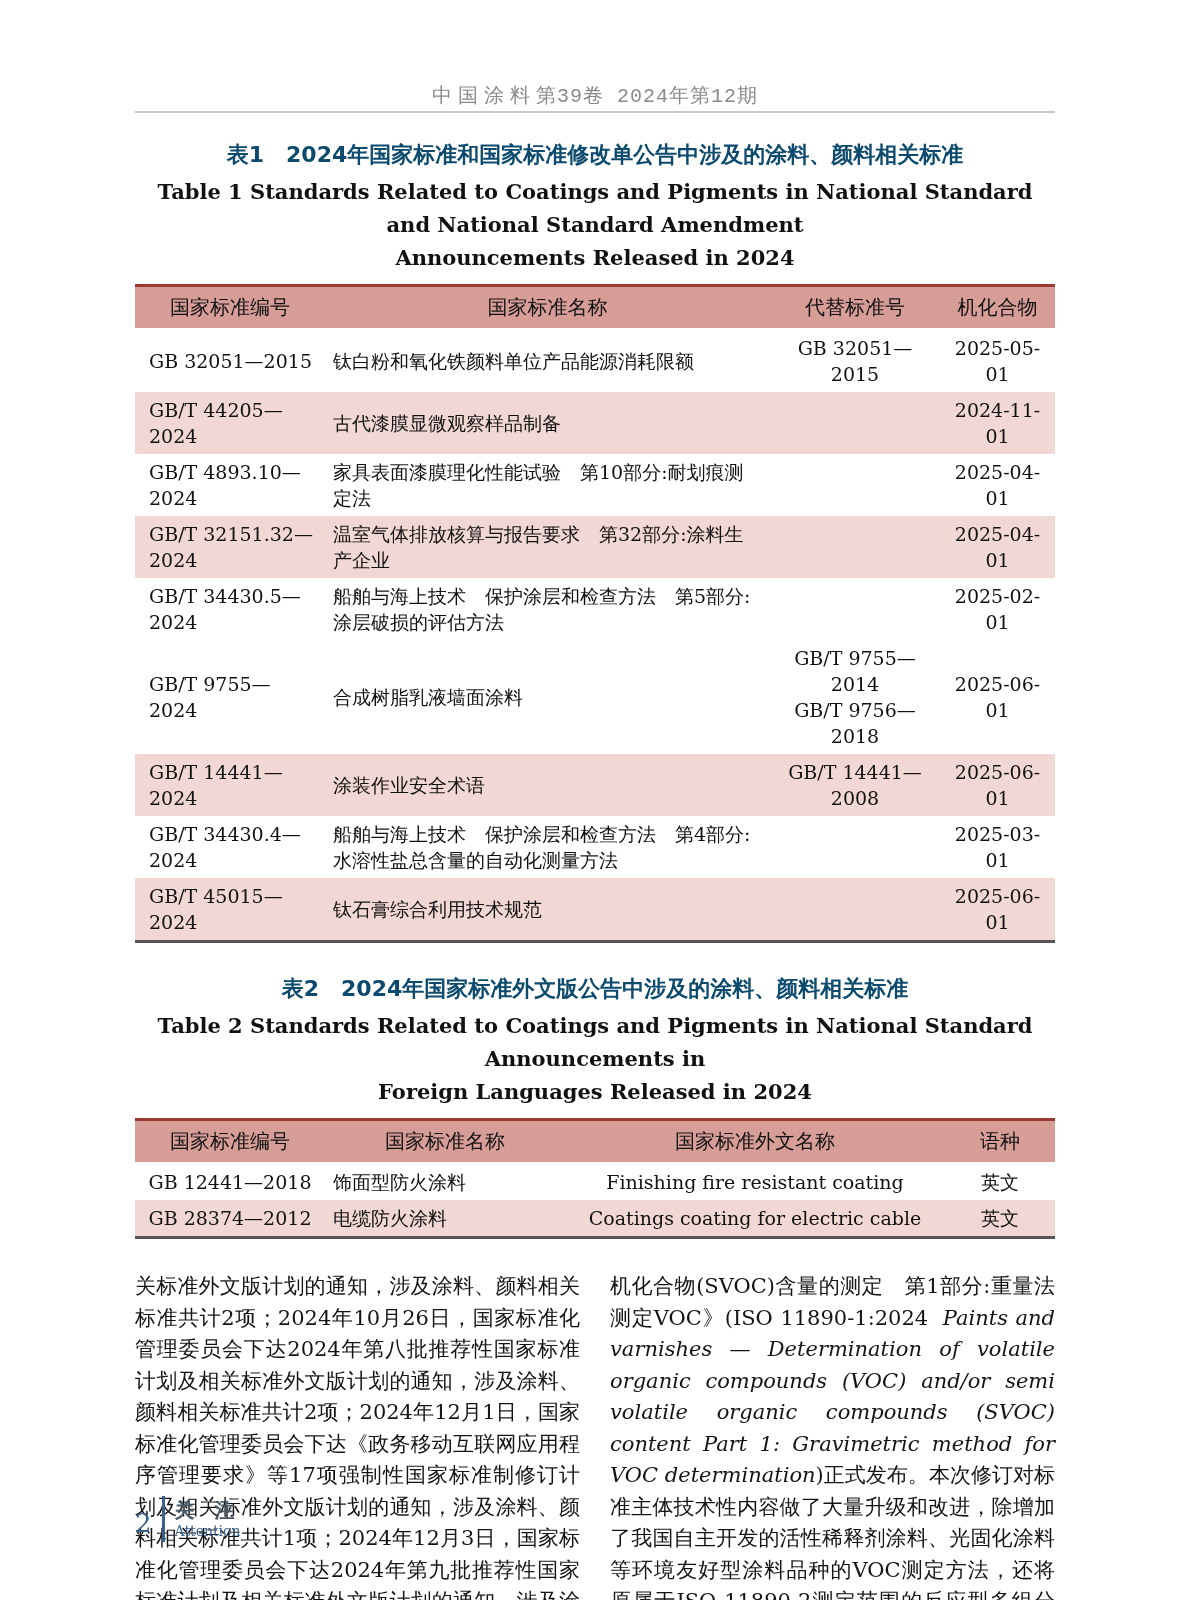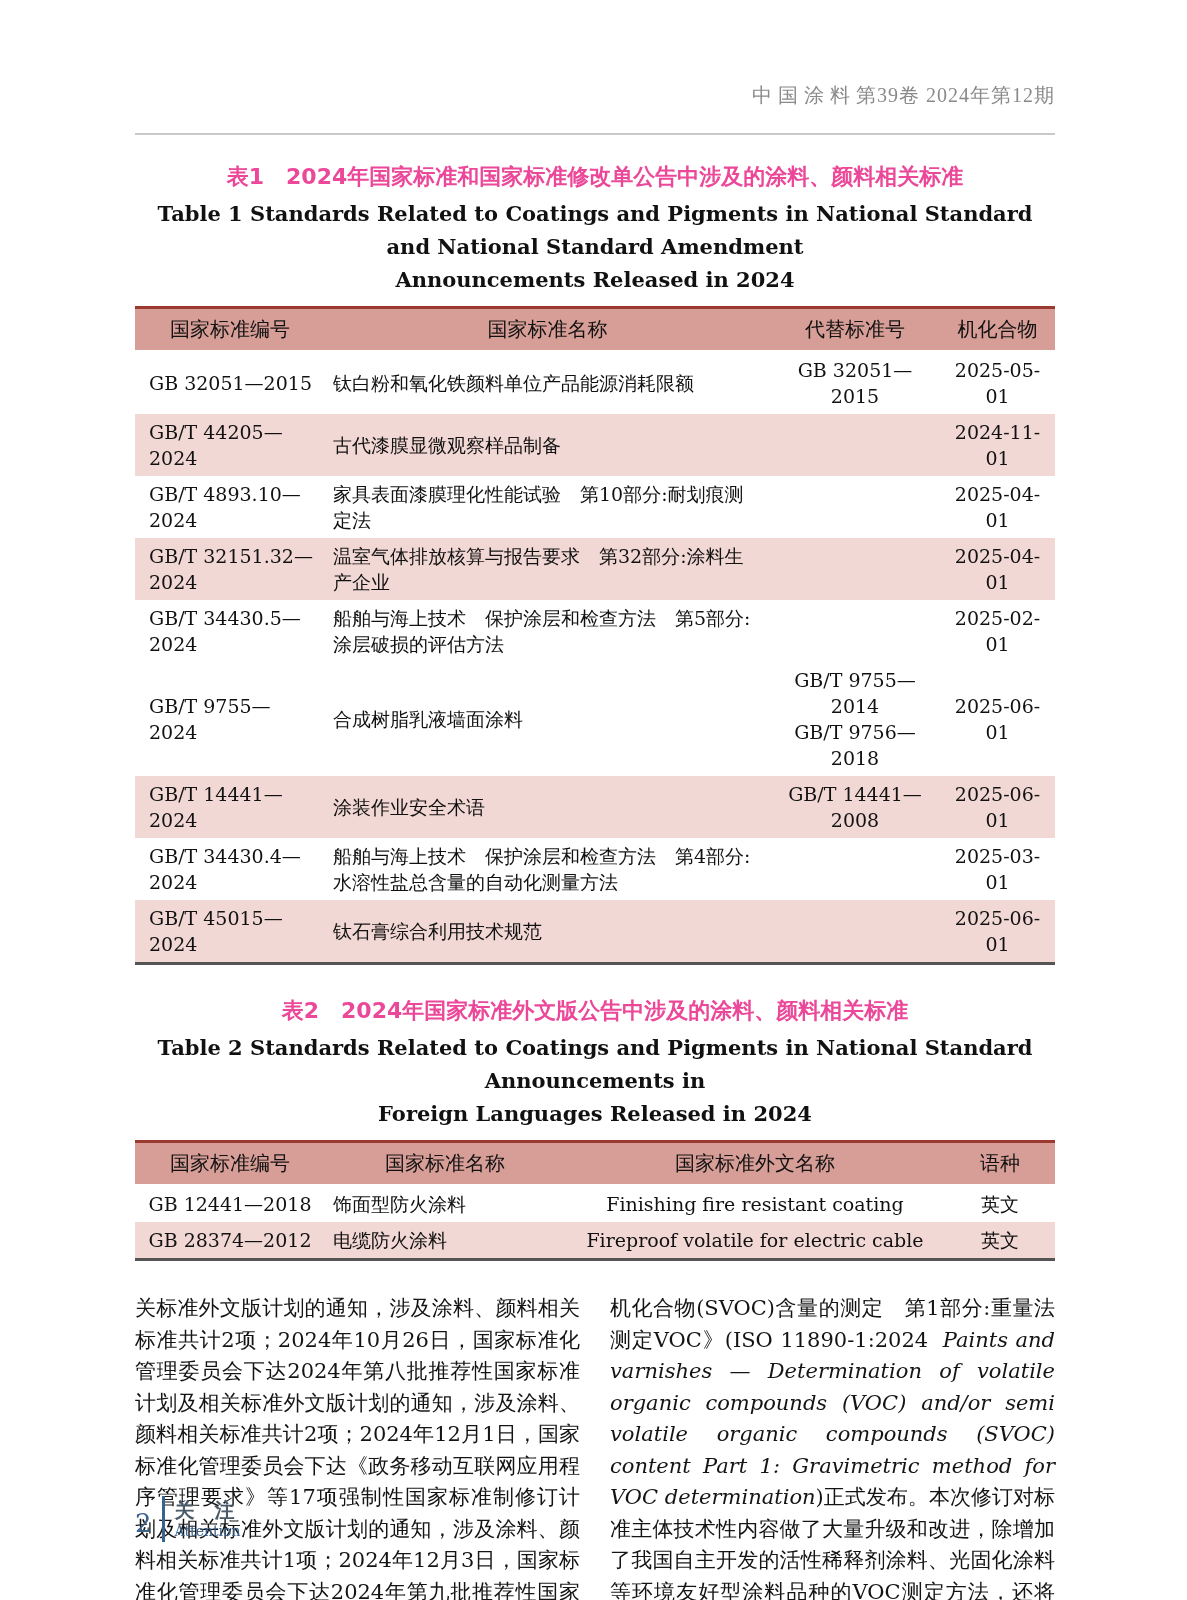--- a/index.html
+++ b/index.html
@@ -5,34 +5,34 @@
   * { margin:0; padding:0; box-sizing:border-box; }
   body { background:#e8e8e8; font-family:"DejaVu Serif","Liberation Serif",serif; }
   .page {
     position:relative; width:1187px; height:1600px; margin:0 auto;
     background:#ffffff; overflow:hidden;
   }
   .content { padding:0 132px 0 135px; }
 
   
   .page-header {
-    display:flex; justify-content:flex-end; align-items:flex-end;
-    padding-top:82px; padding-bottom:24px;
+    display:flex; justify-content:center; align-items:flex-end;
+    padding-top:82px; padding-bottom:2px;
     border-bottom:2px solid #c9c9c9;
     color:#8a8a8a; font-size:20px;
-    font-family:Liberation Serif, serif;
+    font-family:Liberation Mono, monospace;
   }
   .journal { letter-spacing:6px; }
   .issue { letter-spacing:1px; }
 
   
   .caption { text-align:center; margin-top:26px; }
   .cap-zh {
     font-family:"DejaVu Sans","Liberation Sans",sans-serif;
-    font-weight:bold; font-size:22px; color:#ec4899; line-height:32px;
+    font-weight:bold; font-size:22px; color:#0c4a6e; line-height:32px;
   }
   .cap-en {
     font-family:"DejaVu Serif","Liberation Serif",serif;
     font-weight:bold; font-size:21px; color:#111; line-height:33px; margin-top:4px;
   }
   .cap-en2 { margin-top:0; }
 
   
   table {
     width:100%; border-collapse:collapse; table-layout:fixed;
@@ -197,21 +197,21 @@
       <tbody>
         <tr>
           <td class="c-rep">GB 12441—2018</td>
           <td class="c-name">饰面型防火涂料</td>
           <td class="c-for">Finishing fire resistant coating</td>
           <td class="c-lang">英文</td>
         </tr>
         <tr class="r-pink">
           <td class="c-rep">GB 28374—2012</td>
           <td class="c-name">电缆防火涂料</td>
-          <td class="c-for">Fireproof volatile for electric cable</td>
+          <td class="c-for">Coatings coating for electric cable</td>
           <td class="c-lang">英文</td>
         </tr>
       </tbody>
     </table>
 
     <div class="columns">
 
       <div class="col">
         <p class="para">关标准外文版计划的通知，涉及涂料、颜料相关标准共计2项；2024年10月26日，国家标准化管理委员会下达2024年第八批推荐性国家标准计划及相关标准外文版计划的通知，涉及涂料、颜料相关标准共计2项；2024年12月1日，国家标准化管理委员会下达《政务移动互联网应用程序管理要求》等17项强制性国家标准制修订计划及相关标准外文版计划的通知，涉及涂料、颜料相关标准共计1项；2024年12月3日，国家标准化管理委员会下达2024年第九批推荐性国家标准计划及相关标准外文版计划的通知，涉及涂料、颜料相关标准共计1项；2024年12月31日，国家标准化管理委员会下达《汽车密码应用技术要求》等37项强制性国家标准制修订计划及相关标准外文版计划的通知，涉及涂料、颜料相关标准共计1项。</p>
 

